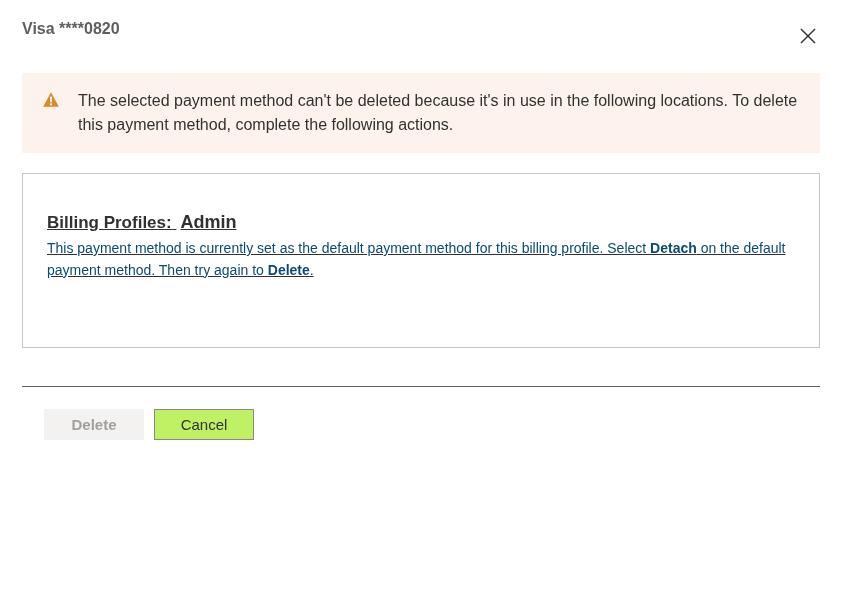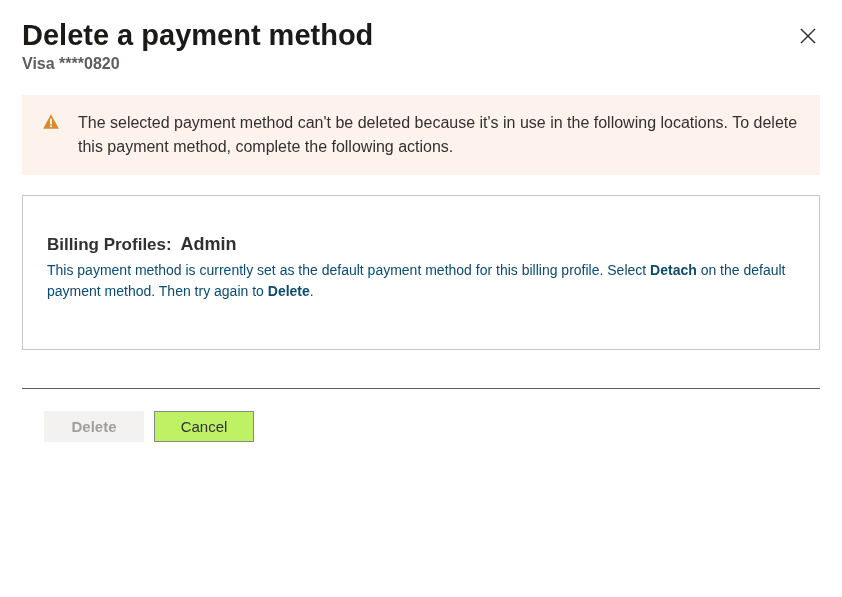--- a/index.html
+++ b/index.html
@@ -67,21 +67,22 @@
       height: 18px;
     }
     .warning-text {
       font-size: 16px;
       line-height: 1.5;
       color: #323130;
     }
     .content-card {
       border: 1px solid #c8c6c4;
       margin-top: 20px;
-      padding: 38px 24px 46px 24px;
+      padding: 38px 24px 66px 24px;
+      text-decoration: underline;
     }
     .profile-line {
       font-size: 17px;
       color: #323130;
     }
     .profile-label {
       font-weight: 700;
     }
     .profile-name {
       font-weight: 700;
@@ -135,21 +136,20 @@
     }
     .btn-cancel {
       color: #323130;
     }
   </style>
 </head>
 <body>
 
 <div class="header">
   <div class="title-block">
-    <h1 class="dialog-title">Delete a payment method</h1>
     <div class="dialog-subtitle">Visa ****0820</div>
   </div>
   <button class="close-btn">
     <span>
       <svg viewBox="0 0 16 16" fill="none">
         <line x1="1" y1="1" x2="15" y2="15"></line>
         <line x1="15" y1="1" x2="1" y2="15"></line>
       </svg>
     </span>
   </button>

